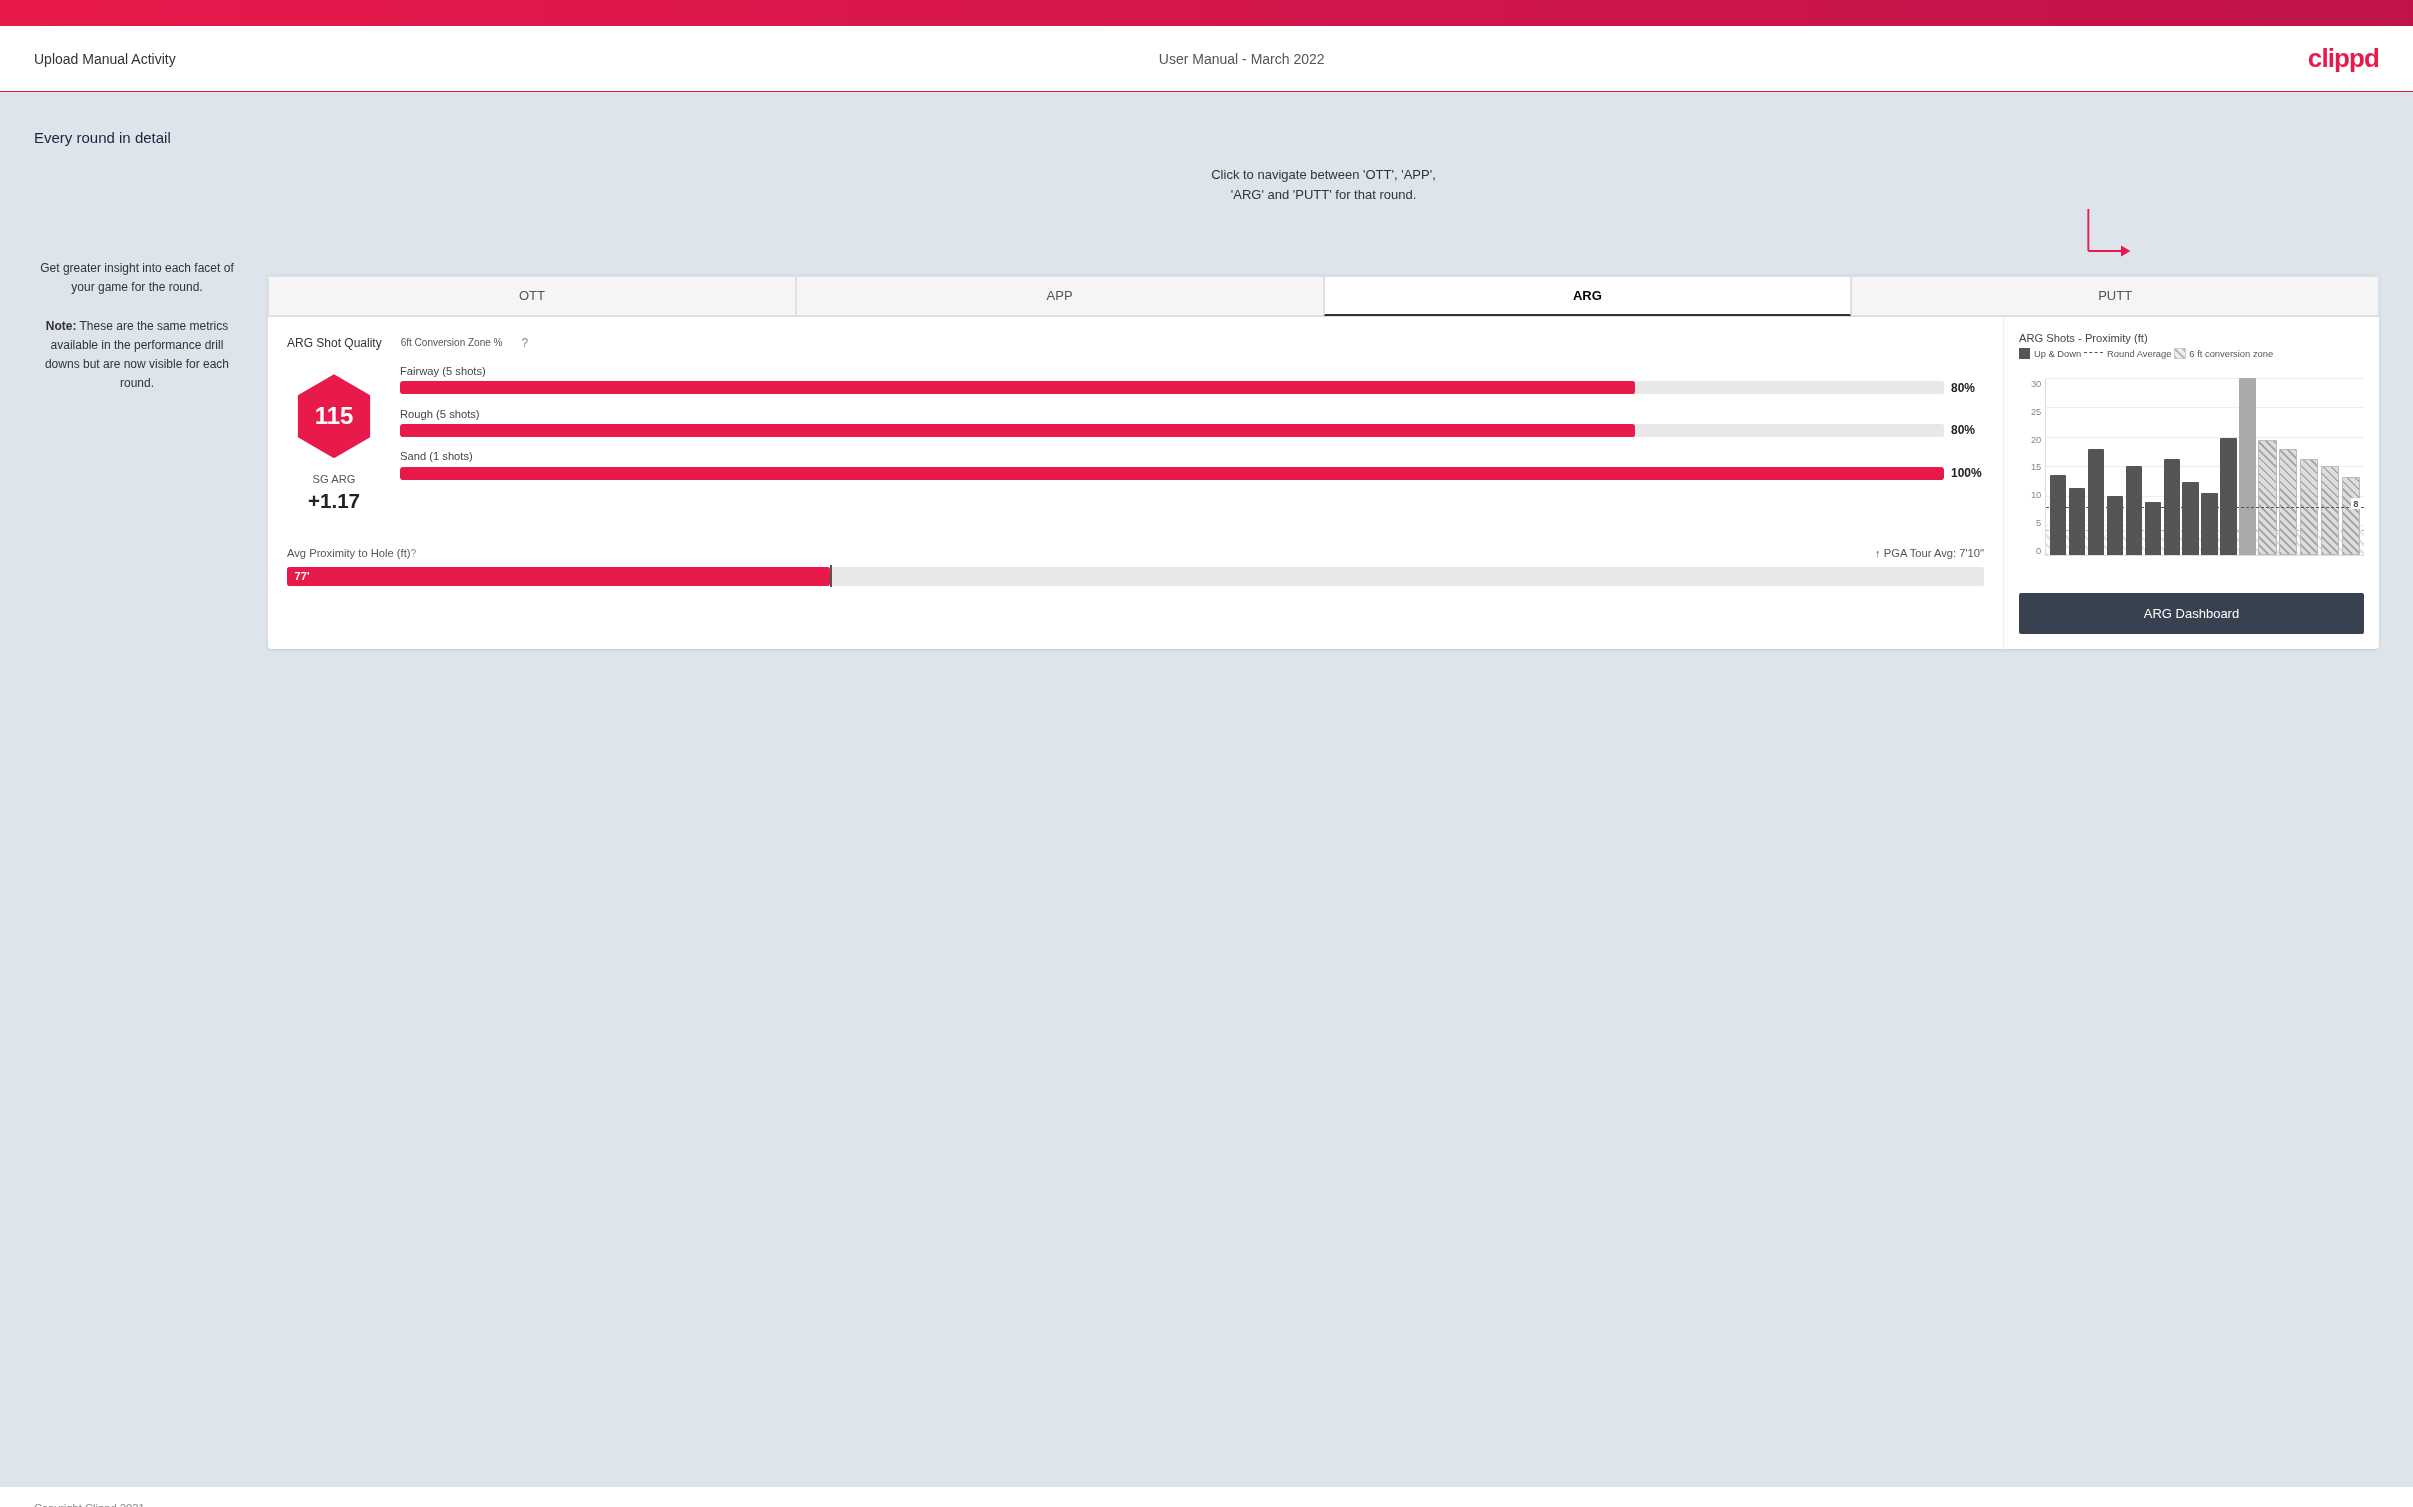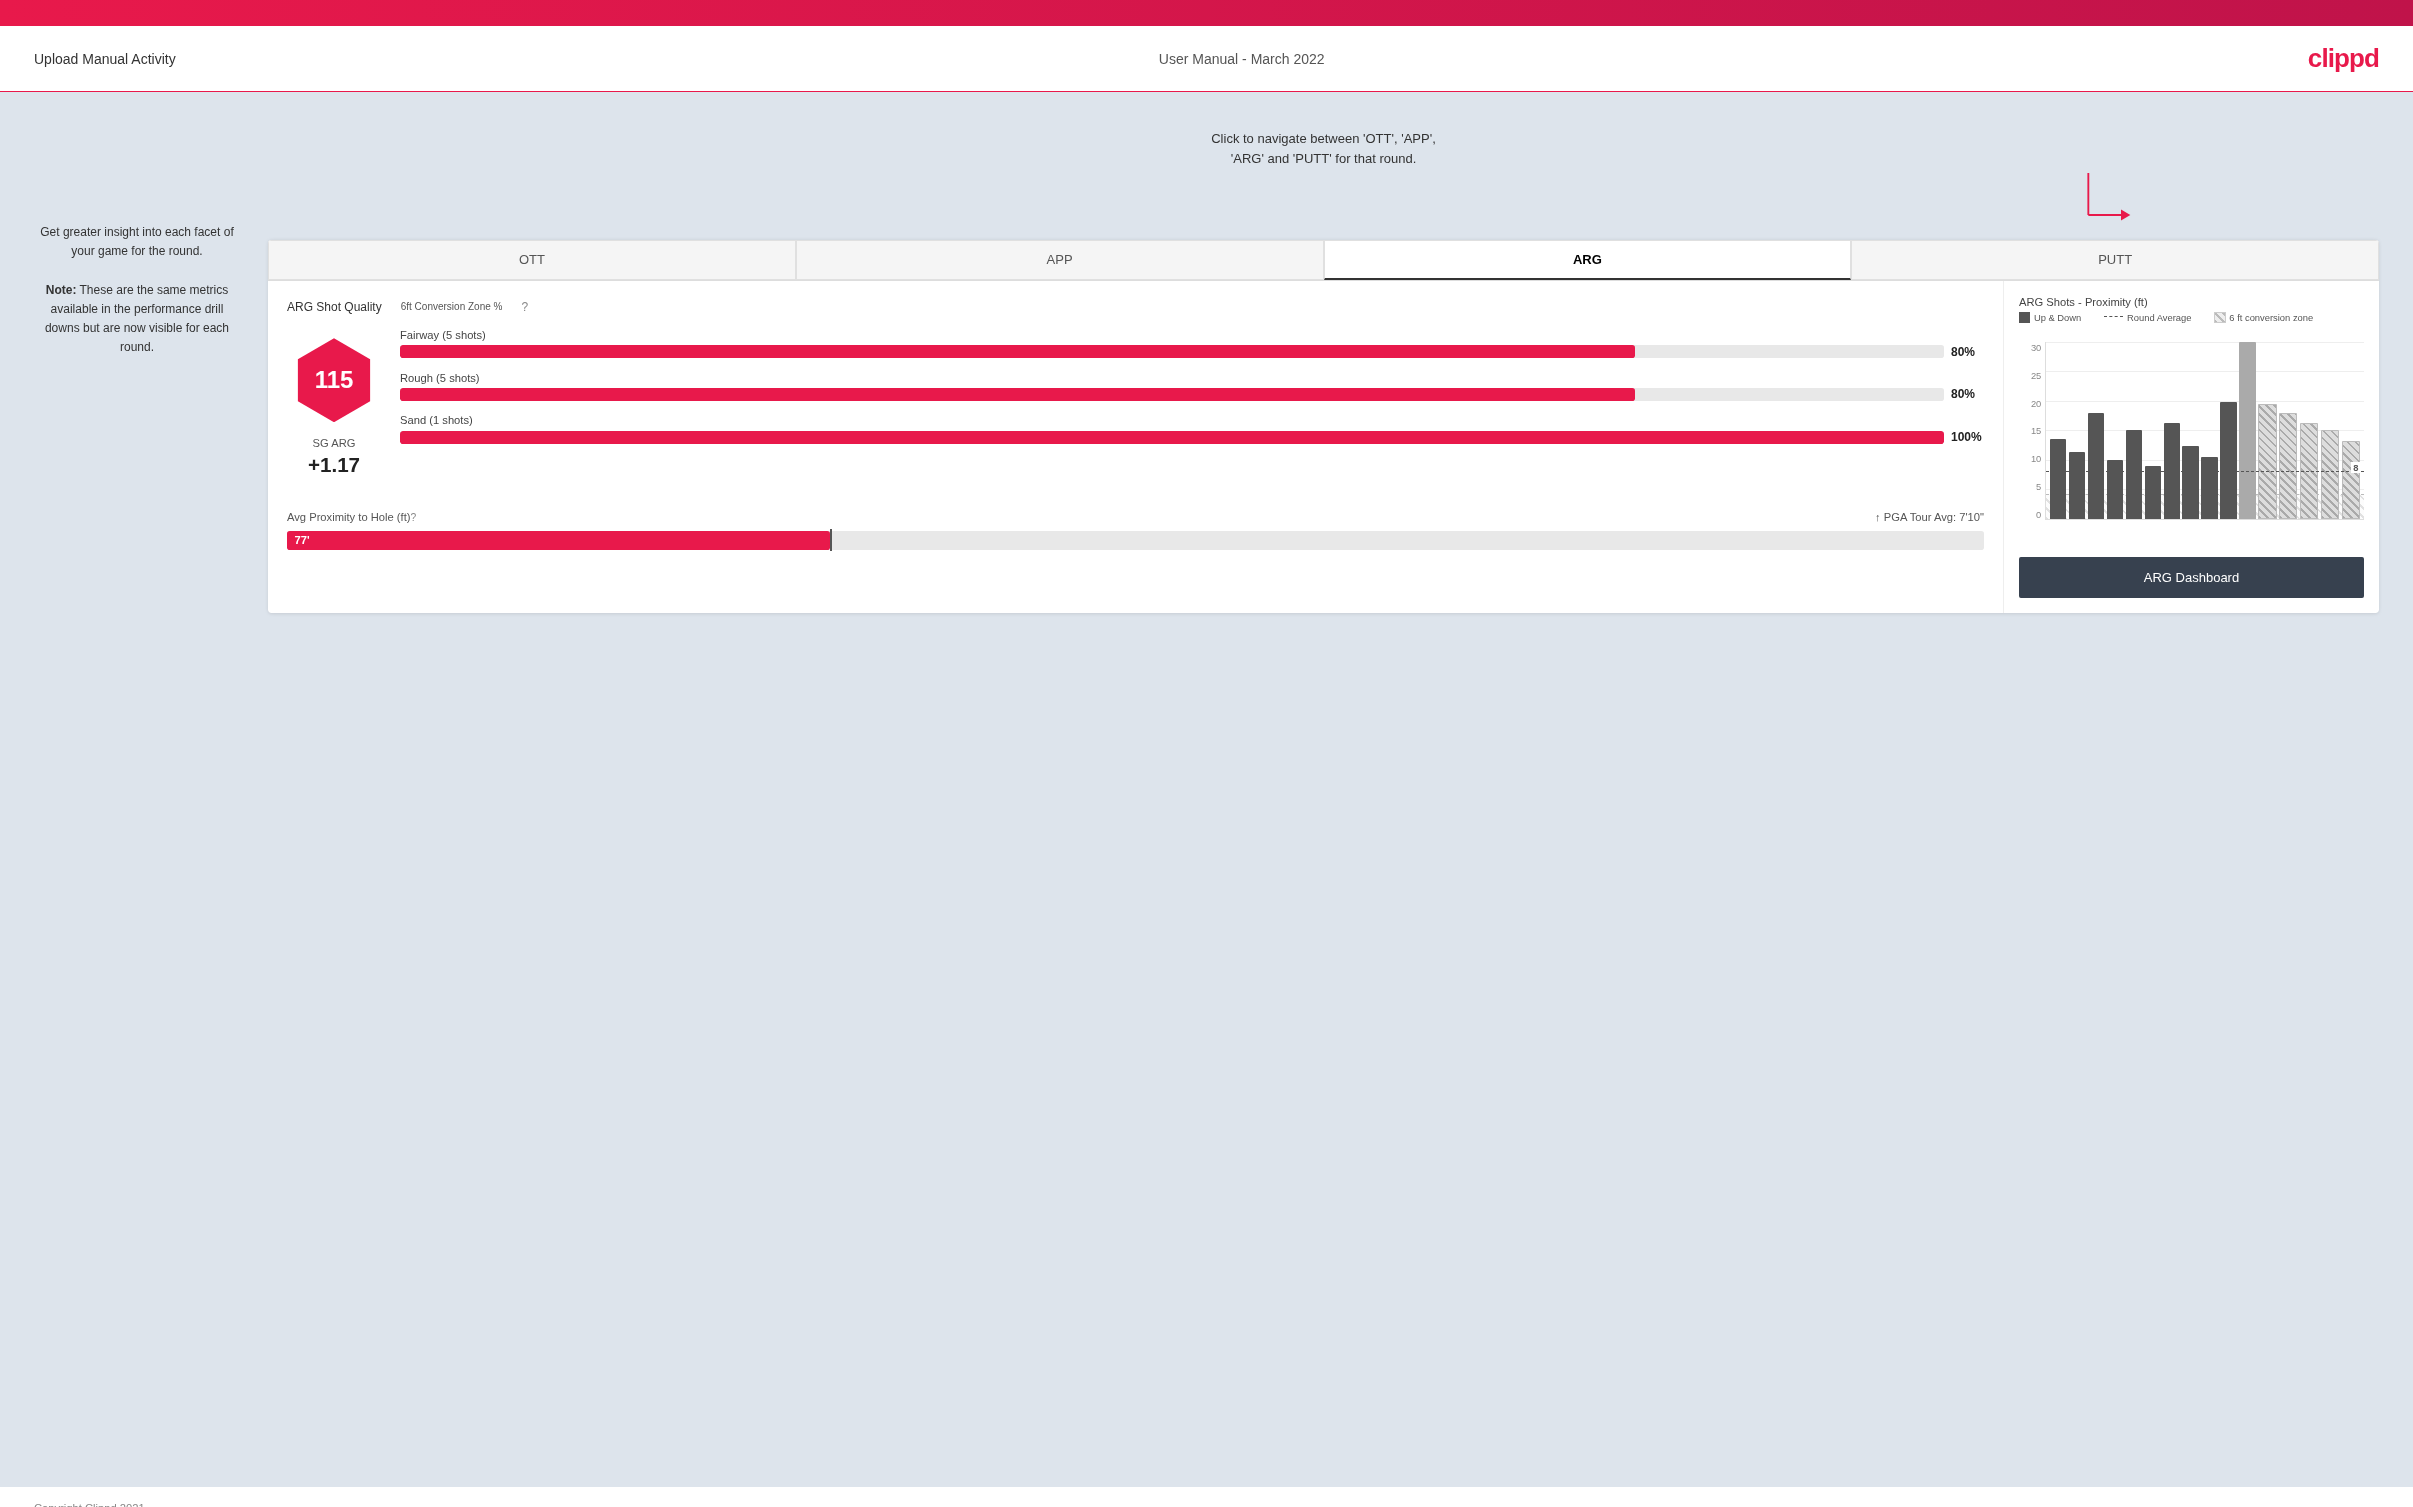--- a/index.html
+++ b/index.html
@@ -59,21 +59,21 @@
     .bar-row-label { font-size: 11.2px; color: #444; margin-bottom: 3.7px; }
     .bar-track { background: #e8e8e8; height: 13px; border-radius: 2.8px; position: relative; overflow: hidden; }
     .bar-fill { height: 100%; background: #e8194b; border-radius: 2.8px; }
 
     .proximity-section { margin-top: 19px; }
     .proximity-header { display: flex; justify-content: space-between; align-items: center; font-size: 11.2px; color: #555; margin-bottom: 7.5px; }
     .proximity-bar-track { background: #e8e8e8; height: 19px; border-radius: 2.8px; position: relative; }
     .proximity-bar-fill { background: #e8194b; height: 100%; border-radius: 2.8px; display: flex; align-items: center; }
     .proximity-val { color: #fff; font-size: 11.2px; font-weight: 700; margin-left: 7.5px; }
     .proximity-cursor { position: absolute; top: -1.9px; bottom: -1.9px; width: 1.9px; background: #555; left: 32%; }
-    .legend { display: flex; gap: 23px; align-items: center; font-size: 10.3px; color: #555; flex-wrap: wrap; justify-content: flex-end; }
+    .legend { display: flex; gap: 3px; align-items: center; font-size: 10.3px; color: #555; flex-wrap: wrap; justify-content: flex-end; }
     .legend-item { display: flex; align-items: center; gap: 3.7px; }
     .legend-box { width: 11.2px; height: 11.2px; }
     .legend-dash { width: 19px; height: 1.9px; border-top: 1.9px dashed #555; }
     .legend-hatch { width: 11.2px; height: 11.2px; background: repeating-linear-gradient(45deg, #bbb, #bbb 1.9px, #eee 1.9px, #eee 5.6px); border: 0.9px solid #ccc; }
 
     .chart-area { position: relative; height: 206px; margin-top: 19px; }
     .y-axis { position: absolute; left: 0; top: 0; bottom: 28px; width: 26px; display: flex; flex-direction: column; justify-content: space-between; align-items: flex-end; font-size: 9.4px; color: #888; padding-right: 3.7px; }
     .chart-plot { position: absolute; left: 26px; right: 0; top: 0; bottom: 28px; border-left: 0.9px solid #ddd; border-bottom: 0.9px solid #ddd; }
     .grid-line { position: absolute; left: 0; right: 0; border-top: 0.9px solid #eee; }
 
@@ -89,20 +89,21 @@
 <div class="top-bar"></div>
 
 <div class="header">
   <div class="header-left">Upload Manual Activity</div>
   <div class="header-center">User Manual - March 2022</div>
   <div class="header-logo">clippd</div>
 </div>
 
 <div class="main-content">
 
+  <div class="page-subtitle">Every round in detail</div>
 
   <div class="layout">
 
     <div class="left-panel">
       <div class="annotation-text">
         <span>Get greater insight into each facet of your game for the round.</span><br><br>
         <strong>Note:</strong><span> These are the same metrics available in the performance drill downs but are now visible for each round.</span>
       </div>
     </div>
 

